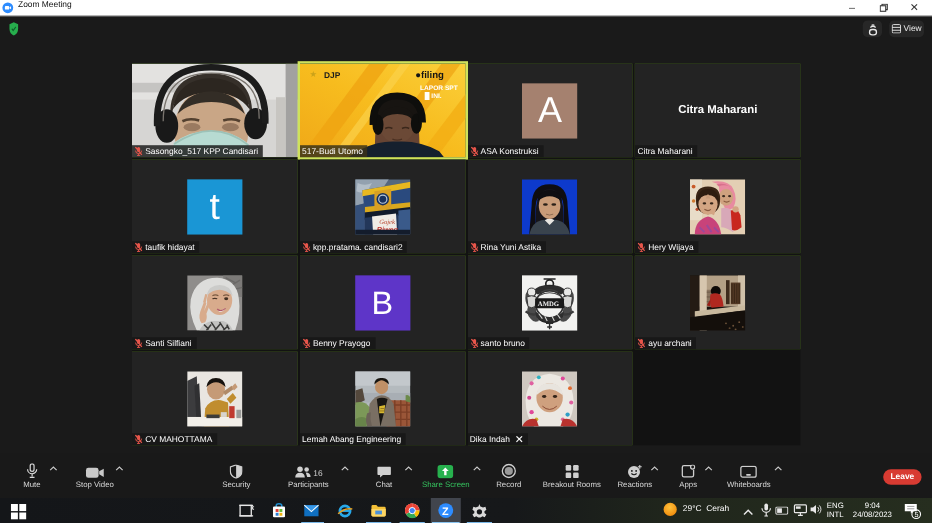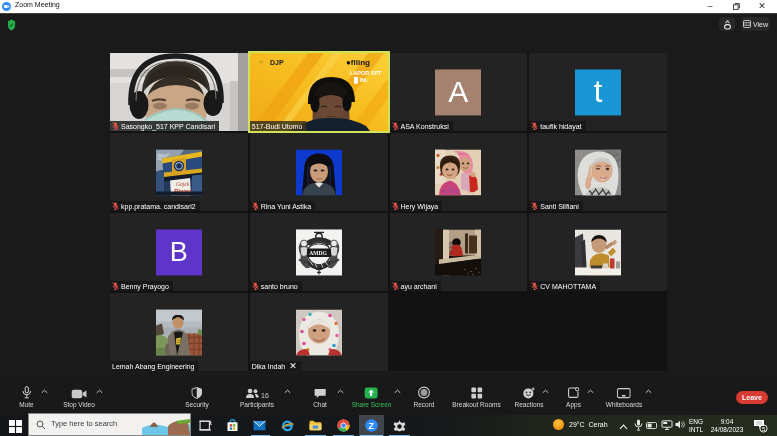--- a/index.html
+++ b/index.html
@@ -145,20 +145,26 @@
             <span style="font-size:30px;">A</span>
           </div>
       <div class="label"><svg class="mic" width="7" height="8" viewBox="0 0 7 8">
               <rect x="2.2" y="0.5" width="2.6" height="4.2" rx="1.3" fill="#e8564b"></rect>
               <path d="M1 3.5 A2.5 2.5 0 0 0 6 3.5 M3.5 6 V7.5 M2.2 7.5 H4.8" stroke="#e8564b" stroke-width="0.8" fill="none"></path>
               <line x1="0.8" y1="0.5" x2="6.2" y2="7" stroke="#e8564b" stroke-width="1"></line>
             </svg>ASA Konstruksi</div>
     </div>
       </div>
 
+    <div class="tile">
+        <div class="inner">
+      <div class="bigname">Citra Maharani</div>
+      <div class="label">Citra Maharani</div>
+    </div>
+      </div>
 
     <div class="tile">
         <div class="inner">
       <div class="avatar" style="background:#1a96d5;">
             <span style="font-size:31px;">t</span>
           </div>
       <div class="label"><svg class="mic" width="7" height="8" viewBox="0 0 7 8">
               <rect x="2.2" y="0.5" width="2.6" height="4.2" rx="1.3" fill="#e8564b"></rect>
               <path d="M1 3.5 A2.5 2.5 0 0 0 6 3.5 M3.5 6 V7.5 M2.2 7.5 H4.8" stroke="#e8564b" stroke-width="0.8" fill="none"></path>
               <line x1="0.8" y1="0.5" x2="6.2" y2="7" stroke="#e8564b" stroke-width="1"></line>
@@ -591,34 +597,20 @@
       </svg></div>
   <div id="leave">Leave</div>
 </div>
 <div id="taskbar">
   <svg class="tbicon" style="left:9px;top:4.5px;" width="11" height="11" viewBox="0 0 11 11">
       <rect x="0" y="0" width="5" height="5" fill="#fff"></rect>
       <rect x="6" y="0" width="5" height="5" fill="#fff"></rect>
       <rect x="0" y="6" width="5" height="5" fill="#fff"></rect>
       <rect x="6" y="6" width="5" height="5" fill="#fff"></rect>
     </svg>
-  <div id="searchbox">
-    <svg style="position:absolute;left:7px;top:6px;" width="10" height="10" viewBox="0 0 10 10">
-        <circle cx="4" cy="4" r="3" fill="none" stroke="#555" stroke-width="1"></circle>
-        <line x1="6.2" y1="6.2" x2="9" y2="9" stroke="#555" stroke-width="1"></line>
-      </svg>
-    <div class="stext">Type here to search</div>
-    <svg style="position:absolute;right:0;top:0;" width="48" height="21" viewBox="0 0 48 21">
-        <rect width="48" height="21" fill="#f2f1f0"></rect>
-        <path d="M0 14 Q10 8 22 12 T48 10 V21 H0 Z" fill="#6ec6e8"></path>
-        <path d="M8 13 Q12 4 16 13 Z" fill="#8a6049"></path>
-        <path d="M26 12 Q34 4 46 9 L48 21 H26 Z" fill="#9c6b4f"></path>
-        <path d="M34 7 L48 5 V9 L36 10 Z" fill="#6aa832"></path>
-      </svg>
-  </div>
   <svg class="tbicon" style="left:199px;" width="12" height="12" viewBox="0 0 12 12">
       <rect x="1" y="2" width="8.6" height="8" fill="none" stroke="#e8e8e8" stroke-width="1"></rect>
       <path d="M0.4 2 H11 M0.4 10 H11" stroke="#e8e8e8" stroke-width="1"></path>
       <path d="M10.6 5 V3 H11.8 M10.6 5 H11.8" stroke="#e8e8e8" stroke-width="0.8"></path>
     </svg>
   <svg class="tbicon" style="left:226px;" width="14" height="14" viewBox="0 0 14 14">
       <path d="M4.5 4 V2.6 Q4.5 0.8 7 0.8 Q9.5 0.8 9.5 2.6 V4" fill="none" stroke="#1f8fd0" stroke-width="1.4"></path>
       <rect x="1.6" y="3.4" width="10.8" height="9.6" rx="1" fill="#fdfdfd"></rect>
       <rect x="4" y="5.6" width="2.6" height="2.6" fill="#e03c31"></rect>
       <rect x="7.4" y="5.6" width="2.6" height="2.6" fill="#61b832"></rect>

